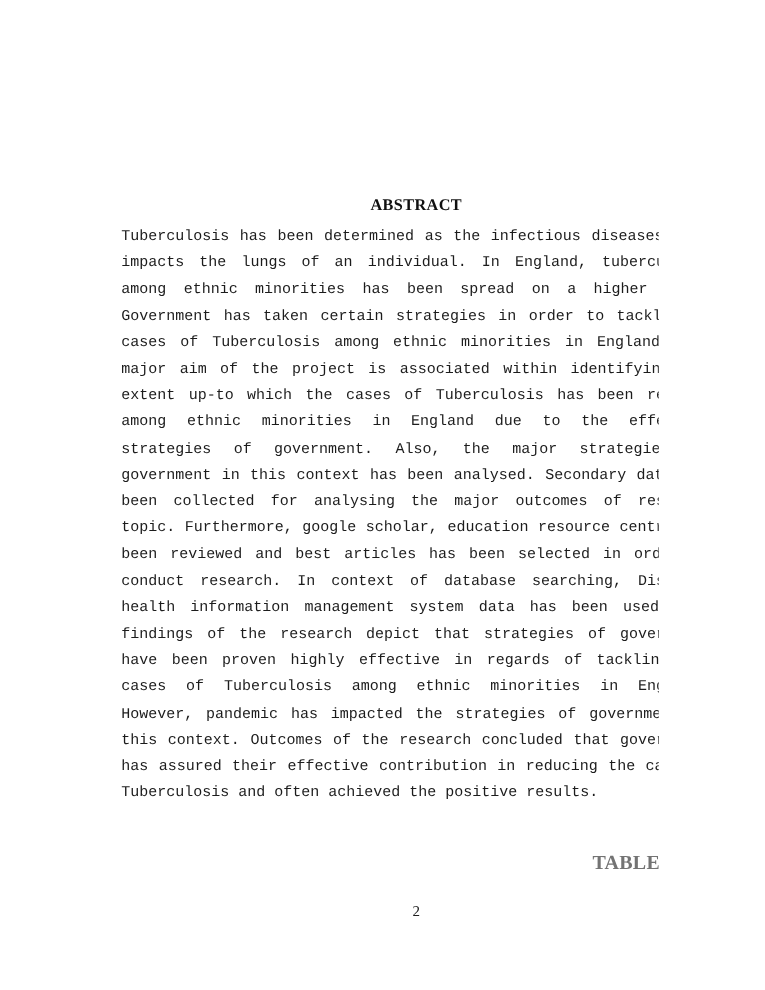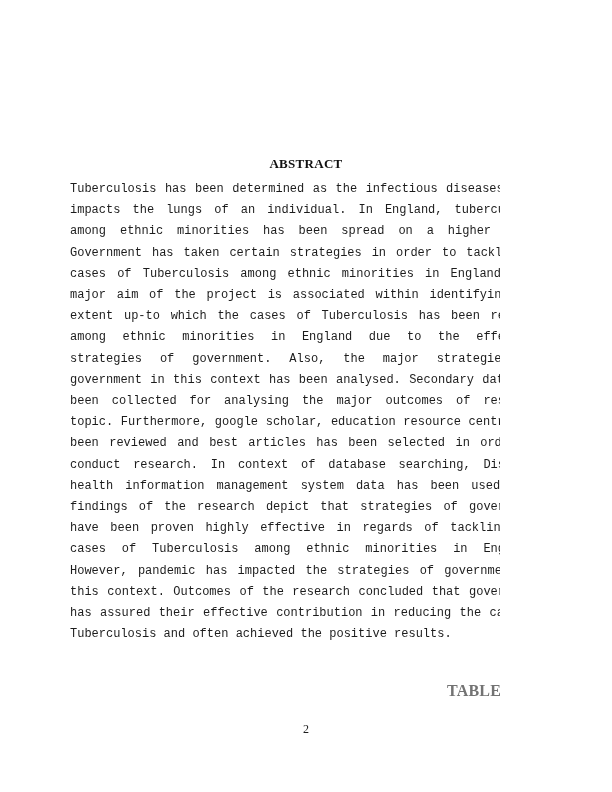--- a/index.html
+++ b/index.html
@@ -8,20 +8,21 @@
     background: #ffffff;
   }
   .page {
     position: relative;
     width: 500px;
     height: 792px;
     background: #ffffff;
     overflow: hidden;
     font-family: "Liberation Serif", serif;
     color: #1a1a1a;
+    margin-left: 27px;
   }
   .abstract-heading {
     position: absolute;
     top: 156px;
     left: 0;
     width: 612px;
     text-align: center;
     font-size: 13px;
     font-weight: bold;
     letter-spacing: 0.3px;

